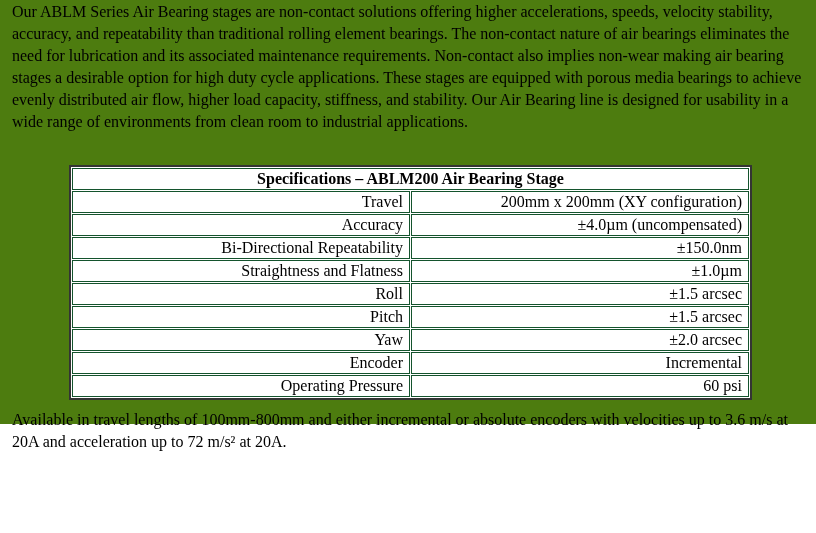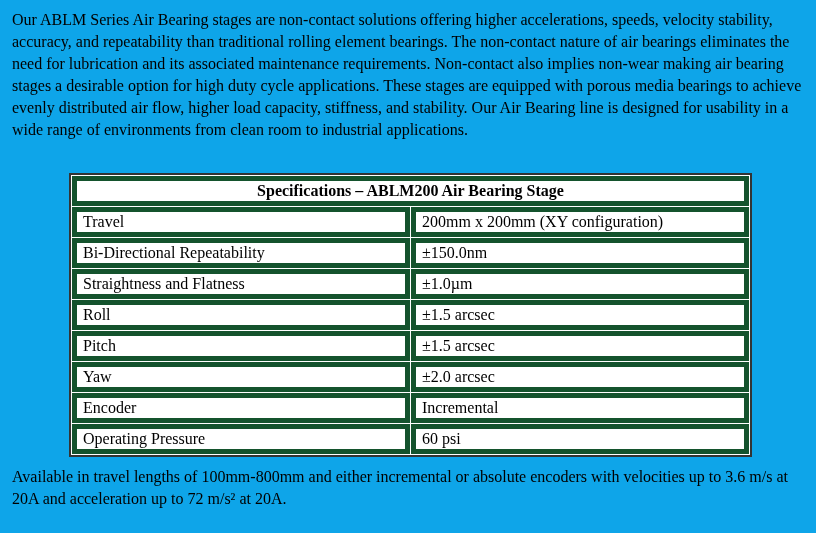--- a/index.html
+++ b/index.html
@@ -10,55 +10,55 @@
   body {
     width: 816px;
     height: 533px;
     overflow: hidden;
     font-family: "Liberation Serif", "DejaVu Serif", serif;
     color: #000000;
   }
   .page {
     box-sizing: border-box;
     width: 816px;
-    height: 533px;
-    padding: 9px 10px 0 12px;
-    background: #0ea5e9;
+    height: 424px;
+    padding: 1px 10px 0 12px;
+    background: #4d7c0f;
   }
   .para {
     margin: 0;
     width: 795px;
     font-size: 16px;
     line-height: 22px;
     text-align: left;
   }
   table.specs {
     width: 682px;
     margin: 32px 0 0 57px;
     border: 2px solid #343434;
     border-collapse: separate;
     border-spacing: 1px;
     table-layout: fixed;
     background: #ffffff;
   }
   table.specs th,
   table.specs td {
-    border: 5px solid #14532d;
+    border: 1px solid #14532d;
     font-size: 16px;
     line-height: 17px;
     padding: 1px 6px 2px 6px;
     overflow: hidden;
     white-space: nowrap;
   }
   table.specs th {
     text-align: center;
     font-weight: bold;
   }
   table.specs td {
-    text-align: left;
+    text-align: right;
     font-weight: normal;
   }
   .footer-para {
     margin: 9px 0 0 0;
   }
 </style>
 </head>
 <body>
 
 <div class="page">
@@ -70,20 +70,24 @@
       <col style="width:338px">
       <col style="width:338px">
     </colgroup>
     <tbody>
       <tr>
         <th colspan="2">Specifications – ABLM200 Air Bearing Stage</th>
       </tr>
       <tr>
         <td>Travel</td>
         <td>200mm x 200mm (XY configuration)</td>
+      </tr>
+      <tr>
+        <td>Accuracy</td>
+        <td>±4.0µm (uncompensated)</td>
       </tr>
       <tr>
         <td>Bi-Directional Repeatability</td>
         <td>±150.0nm</td>
       </tr>
       <tr>
         <td>Straightness and Flatness</td>
         <td>±1.0µm</td>
       </tr>
       <tr>

